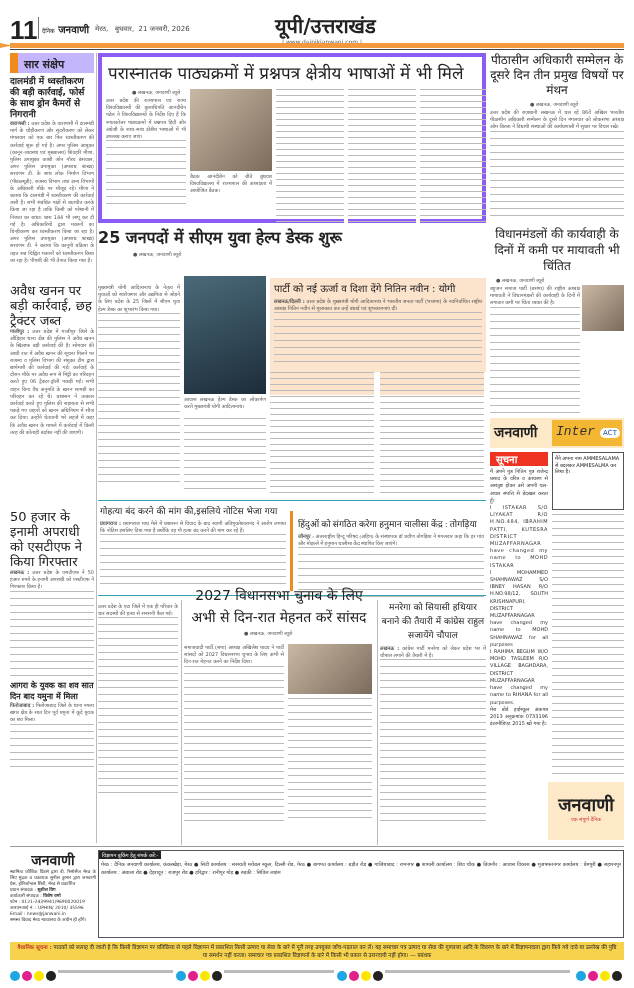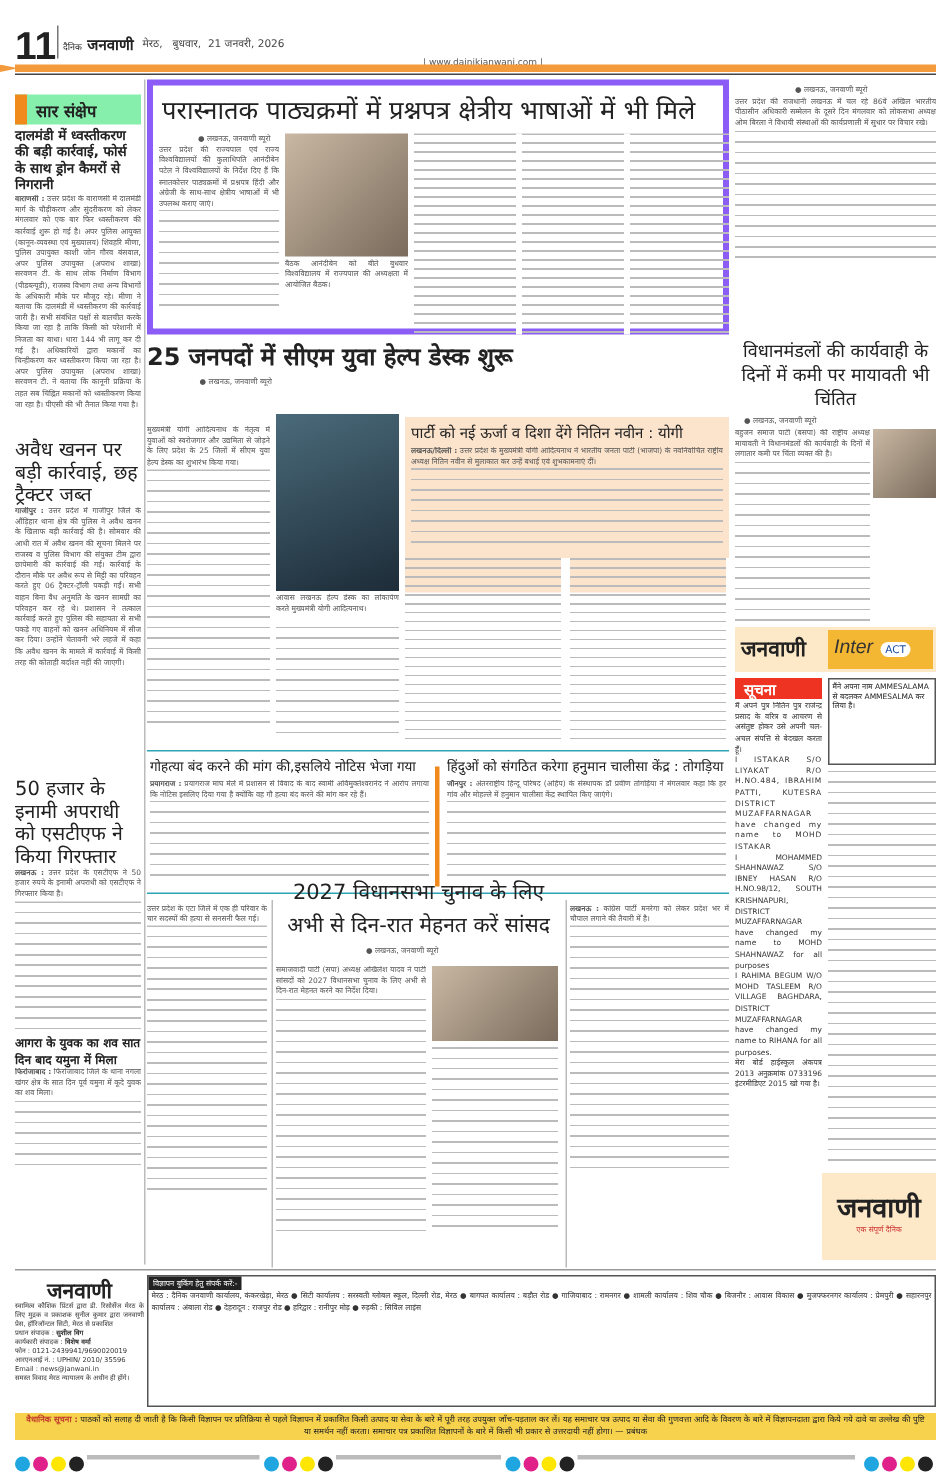--- a/index.html
+++ b/index.html
@@ -7,21 +7,21 @@
   .abs { position: absolute; }
   .header { left: 0; top: 0; width: 634px; height: 50px; padding-left: 44px; }
   .pagenum { left: 10px; top: 15px; font-size: 26px; font-weight: bold; font-family: "Liberation Sans", sans-serif; }
   .masthead-small { left: 42px; top: 22px; font-size: 10px; font-weight: bold; }
   .dateline { left: 95px; top: 24px; font-size: 7px; color: #444; }
   .section-title { left: 275px; top: 12px; font-size: 20px; font-weight: bold; font-family: "DejaVu Serif", serif; }
   .site-url { left: 282px; top: 38px; font-size: 6px; color: #555; }
   .orange-rule { left: 10px; top: 43px; width: 614px; height: 5px; background: #f39a3c; }
   .dark-rule { left: 10px; top: 49px; width: 614px; height: 1px; background: #444; }
   .col-left { left: 10px; top: 53px; width: 84px; }
-  .sar-box { background: #86efac; border-left: 8px solid #f08a1c; height: 20px; font-size: 11px; font-weight: bold; padding: 3px 0 0 6px; margin-top: 10px; }
+  .sar-box { background: #c4b5fd; border-left: 8px solid #f08a1c; height: 20px; font-size: 11px; font-weight: bold; padding: 3px 0 0 6px; }
   .story-head { font-weight: bold; font-size: 9px; line-height: 11px; margin-top: 3px; }
   .story-head.large { font-weight: normal; font-size: 13px; line-height: 15px; }
   .body-text { font-size: 5px; line-height: 7.2px; color: #555; text-align: justify; }
   .lines { background: repeating-linear-gradient(#bbb 0 1px, transparent 1px 7px); height: 100%; }
   .v-divider { background: #bbb; width: 1px; }
   .h-divider { background: #999; height: 1px; }
   .big-head { font-family: "DejaVu Sans", sans-serif; }
   .photo { background: linear-gradient(135deg, #c9b8a3, #7a6b5c); }
   .photo-dark { background: linear-gradient(160deg, #4a6a7a, #1d2c38); }
   .byline { font-size: 5px; color: #555; }
@@ -42,20 +42,21 @@
   <div class="abs" style="left:38px;top:17px;width:1px;height:22px;background:#777;"></div>
   <div class="abs masthead-small">
     <span style="font-size:6px;font-weight:normal;">दैनिक</span>
     <span>जनवाणी</span>
   </div>
   <div class="abs dateline">
     <span>मेरठ,</span>&nbsp;&nbsp;
     <span>बुधवार,</span>&nbsp;
     <span>21 जनवरी, 2026</span>
   </div>
+  <div class="abs section-title">यूपी/उत्तराखंड</div>
   <div class="abs site-url">| www.dainikjanwani.com |</div>
   <div class="abs orange-rule"></div>
   <div class="abs" style="left:0;top:43px;width:12px;height:5px;background:#f39a3c;clip-path:polygon(0 0,100% 50%,0 100%);"></div>
   <div class="abs dark-rule"></div>
 </div>
 
 <div class="abs col-left" style="height:790px;">
   <div class="sar-box">सार संक्षेप</div>
   <div class="story-head">दालमंडी में ध्वस्तीकरण की बड़ी कार्रवाई, फोर्स के साथ ड्रोन कैमरों से निगरानी</div>
   <div class="body-text" style="height:160px;overflow:hidden;">
@@ -90,20 +91,21 @@
     <div class="lines" style="height:70px;"></div>
   </div>
   <div class="abs photo" style="left:88px;top:32px;width:82px;height:82px;"></div>
   <div class="abs body-text" style="left:88px;top:116px;width:82px;height:50px;overflow:hidden;">बैठक आनंदीबेन को बीते बुधवार विश्वविद्यालय में राज्यपाल की अध्यक्षता में आयोजित बैठक।</div>
   <div class="abs" style="left:174px;top:32px;width:210px;height:134px;">
     <div class="lines" style="width:100%;height:100%;background:repeating-linear-gradient(90deg,transparent 0 68px,#fff 68px 72px),repeating-linear-gradient(#bbb 0 1px,transparent 1px 6px);"></div>
   </div>
 </div>
 
 <div class="abs" style="left:490px;top:53px;width:134px;height:170px;">
+  <div class="big-head" style="font-size:12px;line-height:15px;text-align:center;">पीठासीन अधिकारी सम्मेलन के दूसरे दिन तीन प्रमुख विषयों पर मंथन</div>
   <div class="byline" style="margin:3px 0 2px 40px;">● लखनऊ, जनवाणी ब्यूरो</div>
   <div class="body-text" style="height:120px;overflow:hidden;">
     <span>उत्तर प्रदेश की राजधानी लखनऊ में चल रहे 86वें अखिल भारतीय पीठासीन अधिकारी सम्मेलन के दूसरे दिन मंगलवार को लोकसभा अध्यक्ष ओम बिरला ने विधायी संस्थाओं की कार्यप्रणाली में सुधार पर विचार रखे।</span>
     <div class="lines" style="height:90px;"></div>
   </div>
 </div>
 
 <div class="abs" style="left:98px;top:226px;width:388px;height:272px;">
   <div class="big-head" style="font-size:16px;font-weight:bold;white-space:nowrap;">25 जनपदों में सीएम युवा हेल्प डेस्क शुरू</div>
   <div class="byline" style="margin:3px 0 0 35px;">● लखनऊ, जनवाणी ब्यूरो</div>
@@ -142,21 +144,21 @@
 <div class="abs" style="left:98px;top:500px;width:388px;height:96px;border-top:1px solid #2fa4b5;border-bottom:1px solid #2fa4b5;">
   <div class="abs" style="left:0;top:0;width:190px;height:94px;">
     <div style="font-size:9px;padding:3px 2px;">गोहत्या बंद करने की मांग की,इसलिये नोटिस भेजा गया</div>
     <div class="body-text" style="height:70px;overflow:hidden;padding:0 2px;">
       <b>प्रयागराज :</b>
       <span>प्रयागराज माघ मेले में प्रशासन से विवाद के बाद स्वामी अविमुक्तेश्वरानंद ने आरोप लगाया कि नोटिस इसलिए दिया गया है क्योंकि वह गौ हत्या बंद करने की मांग कर रहे हैं।</span>
       <div class="lines" style="height:50px;"></div>
     </div>
   </div>
   <div class="abs" style="left:192px;top:10px;width:3px;height:80px;background:#f08a1c;"></div>
-  <div class="abs" style="left:198px;top:0;width:190px;height:94px;">
+  <div class="abs" style="left:198px;top:13px;width:190px;height:94px;font-family:Liberation Serif, serif;">
     <div style="font-size:9px;padding:3px 2px;">हिंदुओं को संगठित करेगा हनुमान चालीसा केंद्र : तोगड़िया</div>
     <div class="body-text" style="height:70px;overflow:hidden;padding:0 2px;">
       <b>जौनपुर :</b>
       <span>अंतरराष्ट्रीय हिन्दू परिषद (अहिप) के संस्थापक डॉ प्रवीण तोगड़िया ने मंगलवार कहा कि हर गांव और मोहल्ले में हनुमान चालीसा केंद्र स्थापित किए जाएंगे।</span>
       <div class="lines" style="height:50px;"></div>
     </div>
   </div>
 </div>
 
 <div class="abs" style="left:98px;top:600px;width:80px;height:245px;">
@@ -173,31 +175,32 @@
     <span>समाजवादी पार्टी (सपा) अध्यक्ष अखिलेश यादव ने पार्टी सांसदों को 2027 विधानसभा चुनाव के लिए अभी से दिन-रात मेहनत करने का निर्देश दिया।</span>
     <div class="lines" style="height:160px;"></div>
   </div>
   <div class="abs photo" style="left:104px;top:60px;width:84px;height:50px;"></div>
   <div class="abs" style="left:104px;top:114px;width:84px;height:126px;">
       <div class="lines"></div>
     </div>
 </div>
 <div class="abs v-divider" style="left:377px;top:600px;height:245px;"></div>
 <div class="abs" style="left:380px;top:600px;width:106px;height:245px;">
+  <div style="font-size:9px;line-height:14px;text-align:center;">मनरेगा को सियासी हथियार बनाने की तैयारी में कांग्रेस राहुल सजायेंगे चौपाल</div>
   <div class="body-text" style="height:180px;overflow:hidden;margin-top:3px;">
     <b>लखनऊ :</b>
     <span>कांग्रेस पार्टी मनरेगा को लेकर प्रदेश भर में चौपाल लगाने की तैयारी में है।</span>
     <div class="lines" style="height:165px;"></div>
   </div>
 </div>
 
 <div class="abs ad-jan" style="left:490px;top:418px;width:134px;height:30px;">
   <div class="abs" style="left:4px;top:4px;font-size:14px;font-weight:bold;color:#222;">जनवाणी</div>
   <div class="abs" style="left:62px;top:2px;width:70px;height:26px;background:#f4b733;">
-    <span style="font-family:Liberation Sans, sans-serif;font-style:italic;font-size:13px;color:#333;margin-left:4px;">Inter</span>
+    <span style="font-family:Liberation Mono, monospace;font-style:italic;font-size:13px;color:#333;margin-left:4px;">Inter</span>
     <span style="font-size:7px;background:#fff;color:#1b4fa0;border-radius:6px;padding:1px 3px;">ACT</span>
   </div>
 </div>
 <div class="abs" style="left:490px;top:452px;width:134px;height:330px;">
   <div class="abs notice-head" style="left:0;top:0;width:58px;height:14px;font-size:10px;padding-left:6px;">सूचना</div>
   <div class="abs body-text" style="left:0;top:16px;width:58px;height:300px;overflow:hidden;color:#333;">
     <span>मैं अपने पुत्र नितिन पुत्र राजेन्द्र प्रसाद के वरित्र व आचरण से असंतुष्ट होकर उसे अपनी चल-अचल संपत्ति से बेदखल करता हूँ।</span><br>
     <span style="font-size:5px;letter-spacing:0.5px;">I ISTAKAR S/O LIYAKAT R/O H.NO.484, IBRAHIM PATTI, KUTESRA DISTRICT MUZAFFARNAGAR have changed my name to MOHD ISTAKAR</span><br>
     <span style="font-size:5px;">I MOHAMMED SHAHNAWAZ S/O IBNEY HASAN R/O H.NO.98/12, SOUTH KRISHNAPURI, DISTRICT MUZAFFARNAGAR have changed my name to MOHD SHAHNAWAZ for all purposes</span><br>
     <span style="font-size:5px;">I RAHIMA BEGUM W/O MOHD TASLEEM R/O VILLAGE BAGHDARA, DISTRICT MUZAFFARNAGAR have changed my name to RIHANA for all purposes.</span><br>

